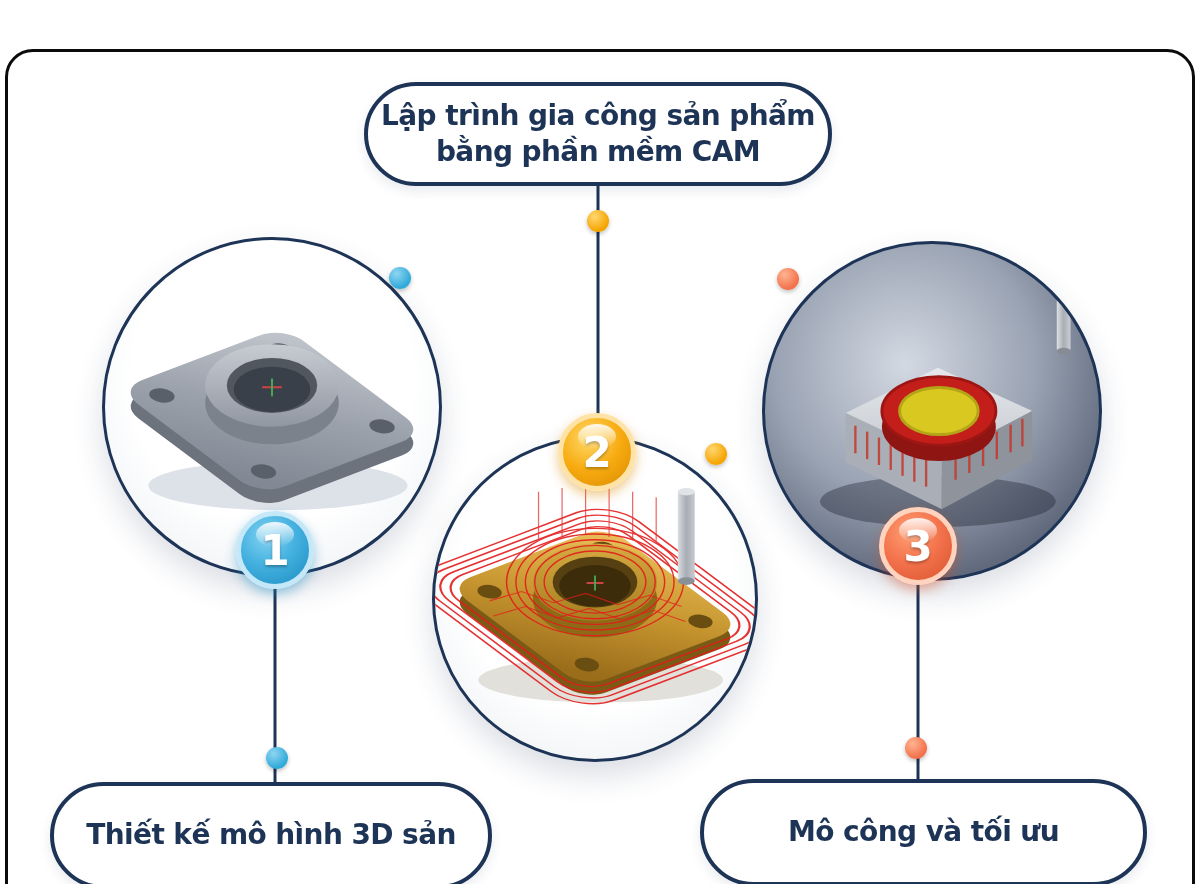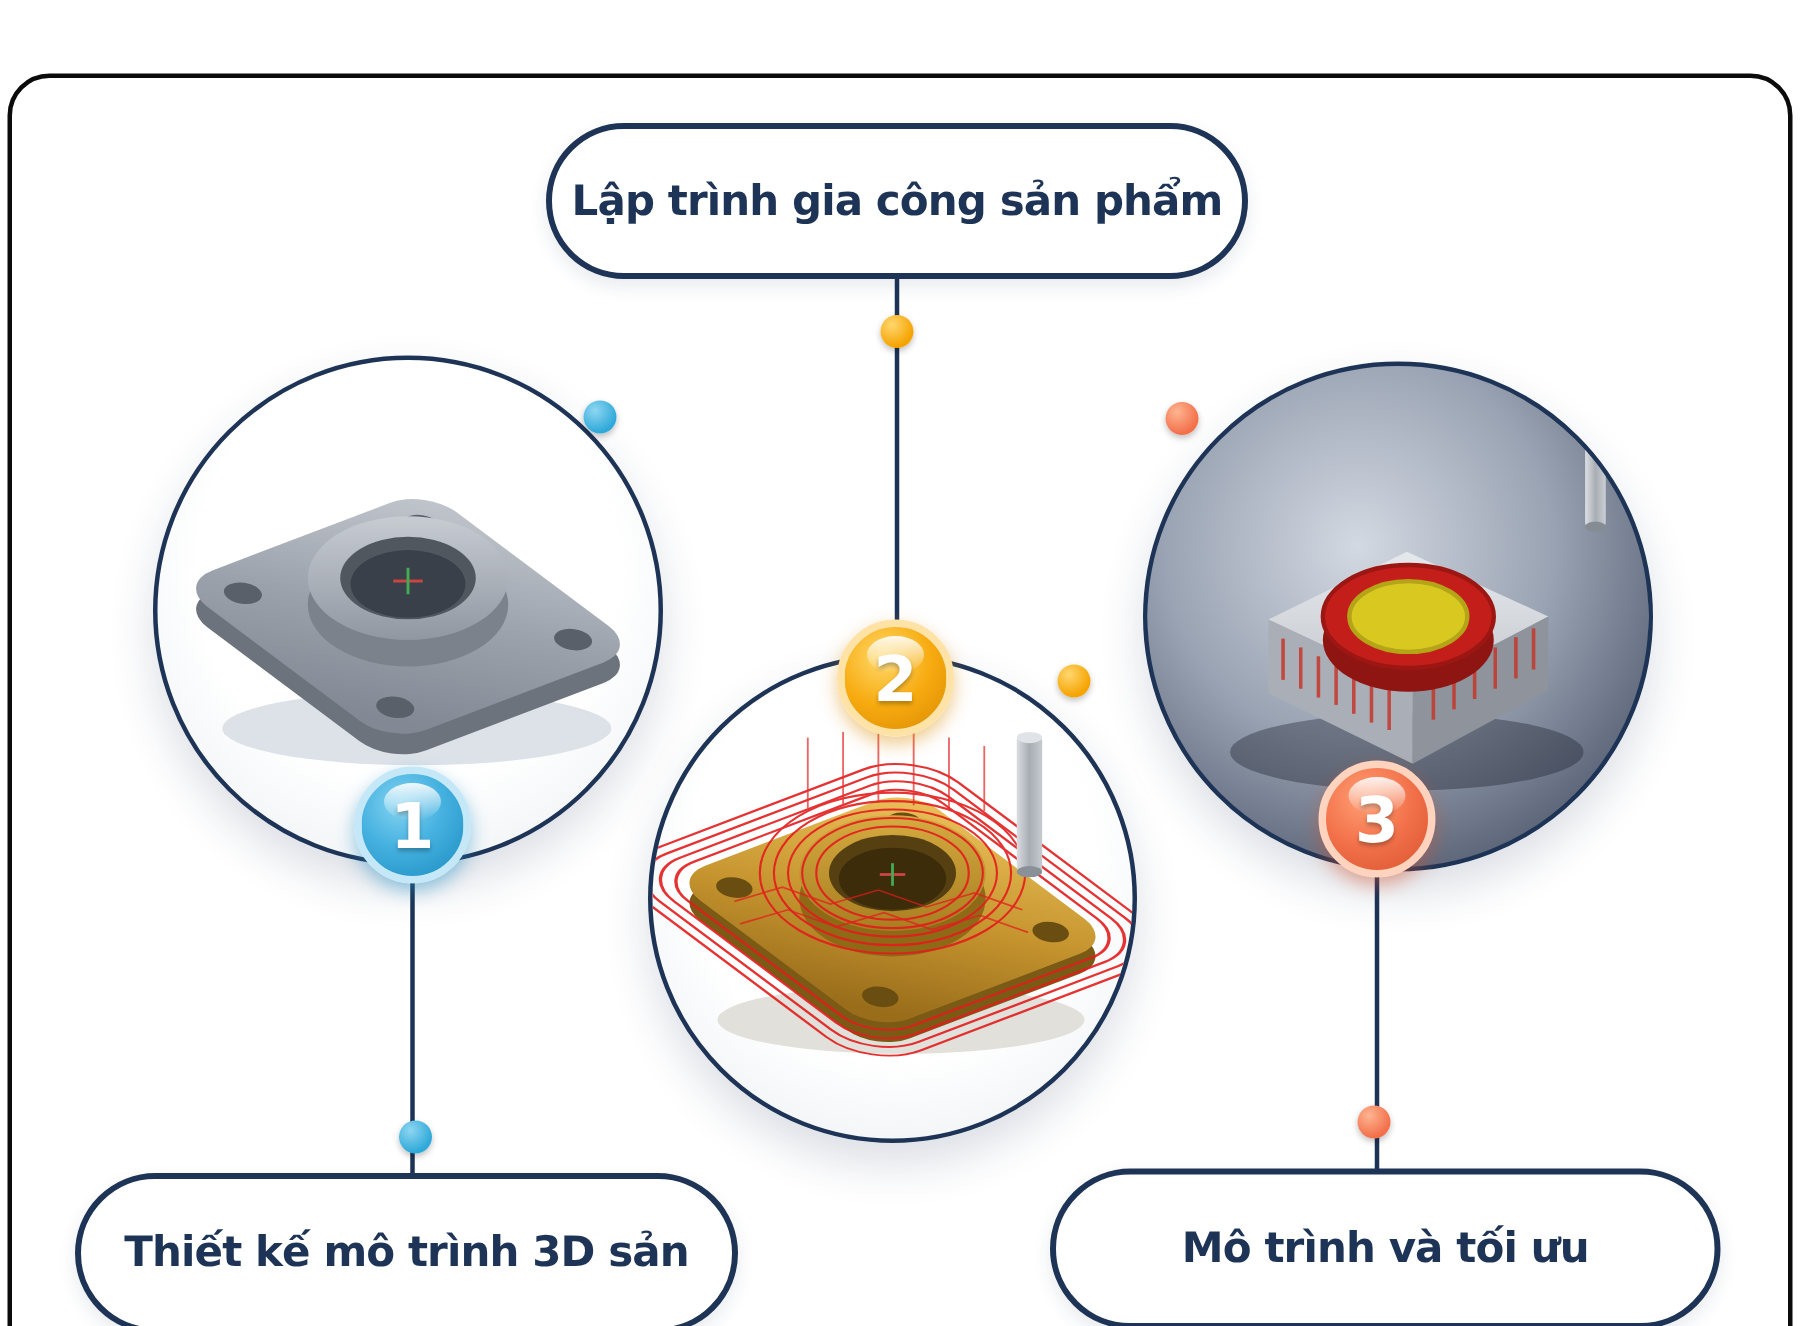--- a/index.html
+++ b/index.html
@@ -146,28 +146,29 @@
   <svg class="connectors" viewBox="0 0 1200 884">
     <path d="M598,140 V408" stroke="#1e3457" stroke-width="3" fill="none"></path>
     <path d="M275,510 V742" stroke="#1e3457" stroke-width="3" fill="none"></path>
     <path d="M918,510 V739" stroke="#1e3457" stroke-width="3" fill="none"></path>
   </svg>
 
   <div class="frame"></div>
 
   <div class="bubble bubble-top">
     <span>Lập trình gia công sản phẩm</span>
+    <span>bằng phần mềm CAM</span>
   </div>
 
   <div class="bubble bubble-bl">
-    <span>Thiết kế mô trình 3D sản</span>
+    <span>Thiết kế mô hình 3D sản</span>
   </div>
 
   <div class="bubble bubble-br">
-    <span>Mô trình và tối ưu</span>
+    <span>Mô công và tối ưu</span>
   </div>
 
   <div class="circle circle-cad">
     <svg viewBox="0 0 340 340">
       <defs>
         <linearGradient id="gPlateGray" x1="0" y1="0" x2="0.8" y2="1">
           <stop offset="0" stop-color="#c3c8cf"></stop>
           <stop offset="0.55" stop-color="#9ba1ab"></stop>
           <stop offset="1" stop-color="#838994"></stop>
         </linearGradient>

